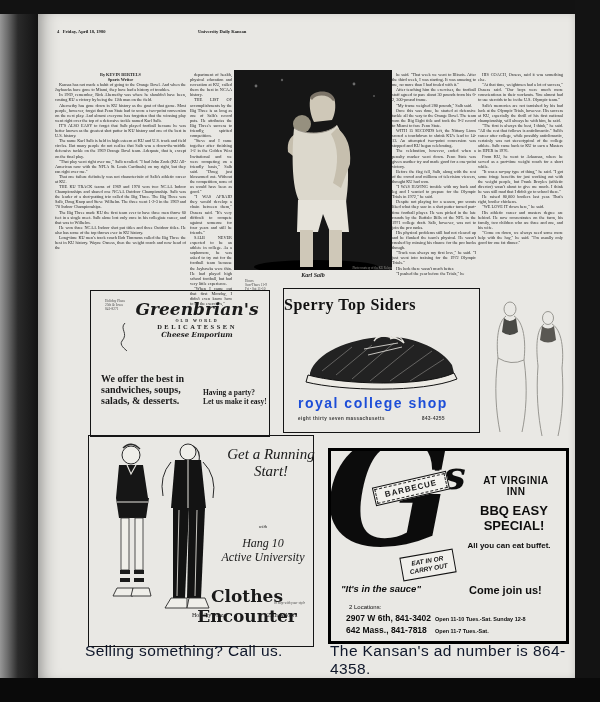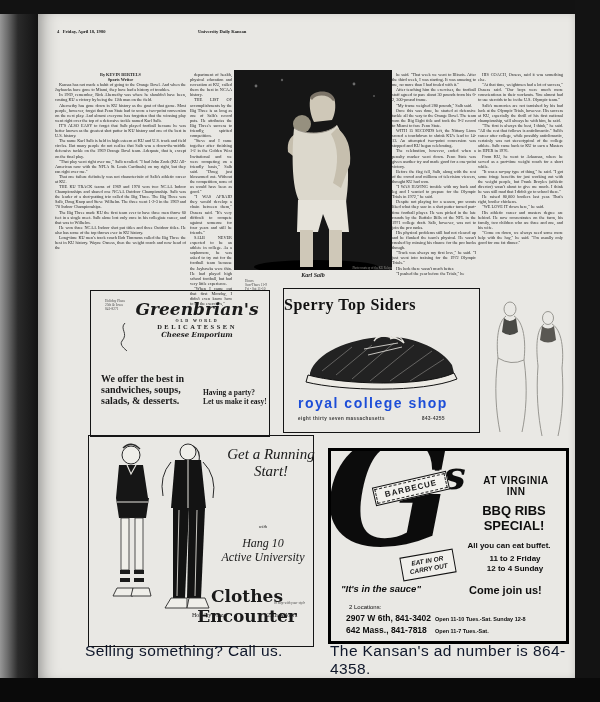--- a/index.html
+++ b/index.html
@@ -265,28 +265,24 @@
     <div class="abs gs-g" style="left:-6px;top:-34px;">G</div>
     <div class="abs gs-s" style="left:100px;top:0px;">'s</div>
     <div class="abs gs-banner" style="left:42px;top:28px;width:74px;">
       <div class="gs-banner-in">BARBECUE</div>
     </div>
     <div class="abs gs-bold center" style="left:140px;top:24px;width:90px;font-size:10px;letter-spacing:.5px;">
       <div>AT VIRGINIA</div>
       <div>INN</div>
     </div>
     <div class="abs gs-bold center" style="left:133px;top:52px;width:100px;font-size:13px;line-height:15px;">
-      <div>BBQ RIBS</div>
+      <div>BBQ EASY</div>
       <div>SPECIAL!</div>
     </div>
     <div class="abs gs-bold center" style="left:123px;top:90px;width:110px;font-size:8px;">All you can eat buffet.</div>
-    <div class="abs gs-bold center" style="left:138px;top:103px;width:92px;font-size:8px;line-height:10px;">
-      <div>11 to 2 Friday</div>
-      <div>12 to 4 Sunday</div>
-    </div>
     <div class="abs eatin" style="left:70px;top:102px;width:48px;">
       <div>EAT IN OR</div>
       <div>CARRY OUT</div>
     </div>
     <div class="abs gs-bold" style="left:10px;top:132px;font-size:9.5px;font-style:italic;">"It's in the sauce"</div>
     <div class="abs gs-bold" style="left:138px;top:133px;font-size:11px;">Come join us!</div>
     <div class="abs gs-bold" style="left:18px;top:153px;font-size:6px;font-weight:normal;">2 Locations:</div>
     <div class="abs gs-bold" style="left:15px;top:162px;font-size:8.5px;">2907 W 6th, 841-3402</div>
     <div class="abs gs-bold" style="left:15px;top:174px;font-size:8.5px;">642 Mass., 841-7818</div>
     <div class="abs gs-bold" style="left:104px;top:165px;font-size:5.5px;">Open 11-10 Tues.-Sat.  Sunday 12-8</div>

